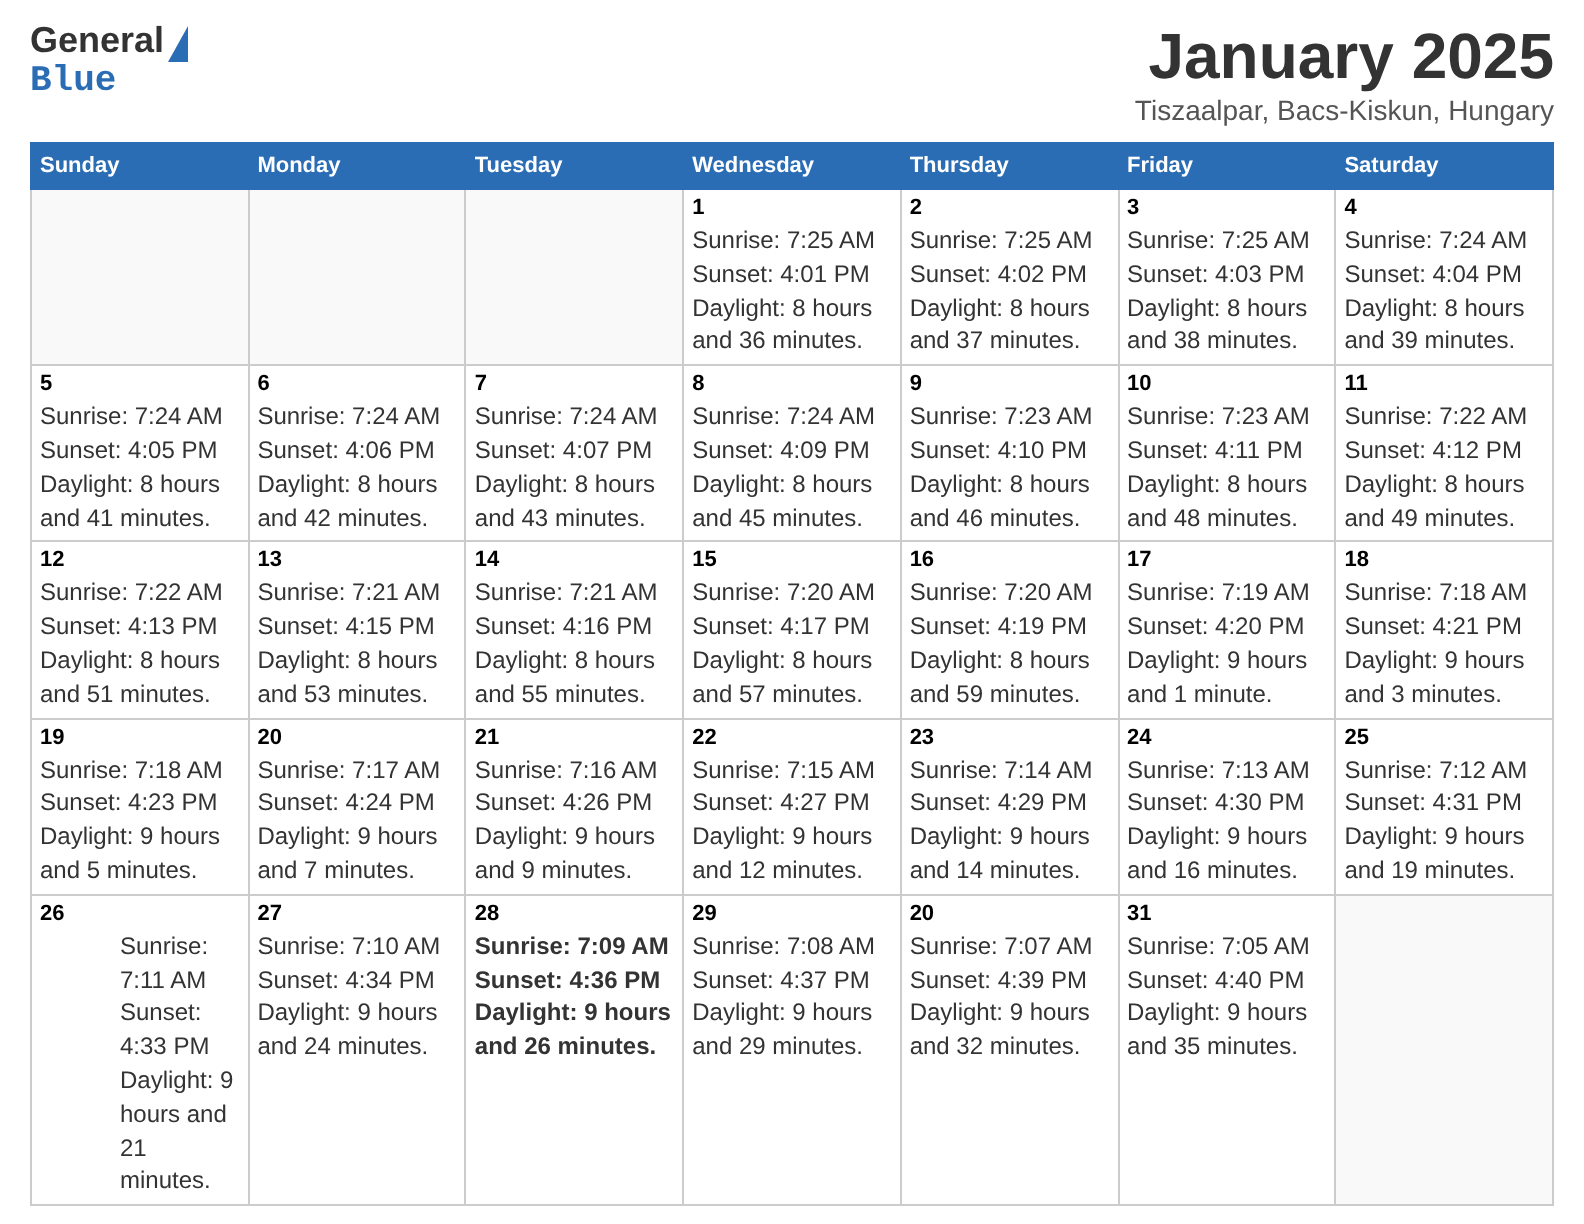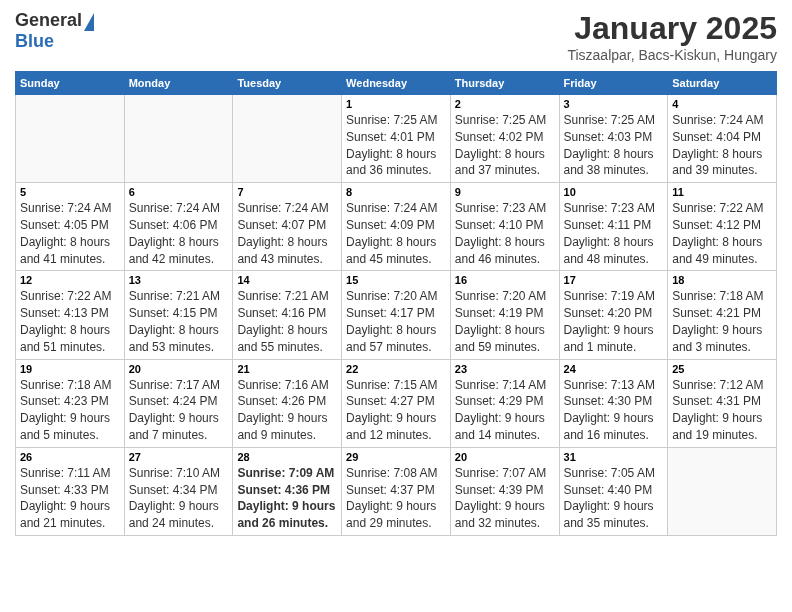--- a/index.html
+++ b/index.html
@@ -32,20 +32,21 @@
     }
     .logo-general {
       font-size: 18px;
       font-weight: bold;
       color: #333;
     }
     .logo-blue {
       font-size: 18px;
       font-weight: bold;
       color: #2b6db5;
+      font-family: Liberation Mono, monospace;
     }
     .logo-triangle {
       width: 0;
       height: 0;
       border-left: 10px solid transparent;
       border-bottom: 18px solid #2b6db5;
       margin-left: 2px;
       margin-bottom: -2px;
     }
     .title-section {
@@ -284,21 +285,21 @@
           <td>
             <span class="day-num">25</span>
             <div class="day-info" style="white-space: pre-wrap;">Sunrise: 7:12 AM
 Sunset: 4:31 PM
 Daylight: 9 hours and 19 minutes.</div>
           </td>
         </tr>
         <tr>
           <td>
             <span class="day-num">26</span>
-            <div class="day-info" style="white-space: pre-wrap;">Sunrise: 7:11 AM
+            <div class="day-info" style="white-space: pre-wrap; margin-left: 40px;">Sunrise: 7:11 AM
 Sunset: 4:33 PM
 Daylight: 9 hours and 21 minutes.</div>
           </td>
           <td>
             <span class="day-num">27</span>
             <div class="day-info" style="white-space: pre-wrap;">Sunrise: 7:10 AM
 Sunset: 4:34 PM
 Daylight: 9 hours and 24 minutes.</div>
           </td>
           <td>

